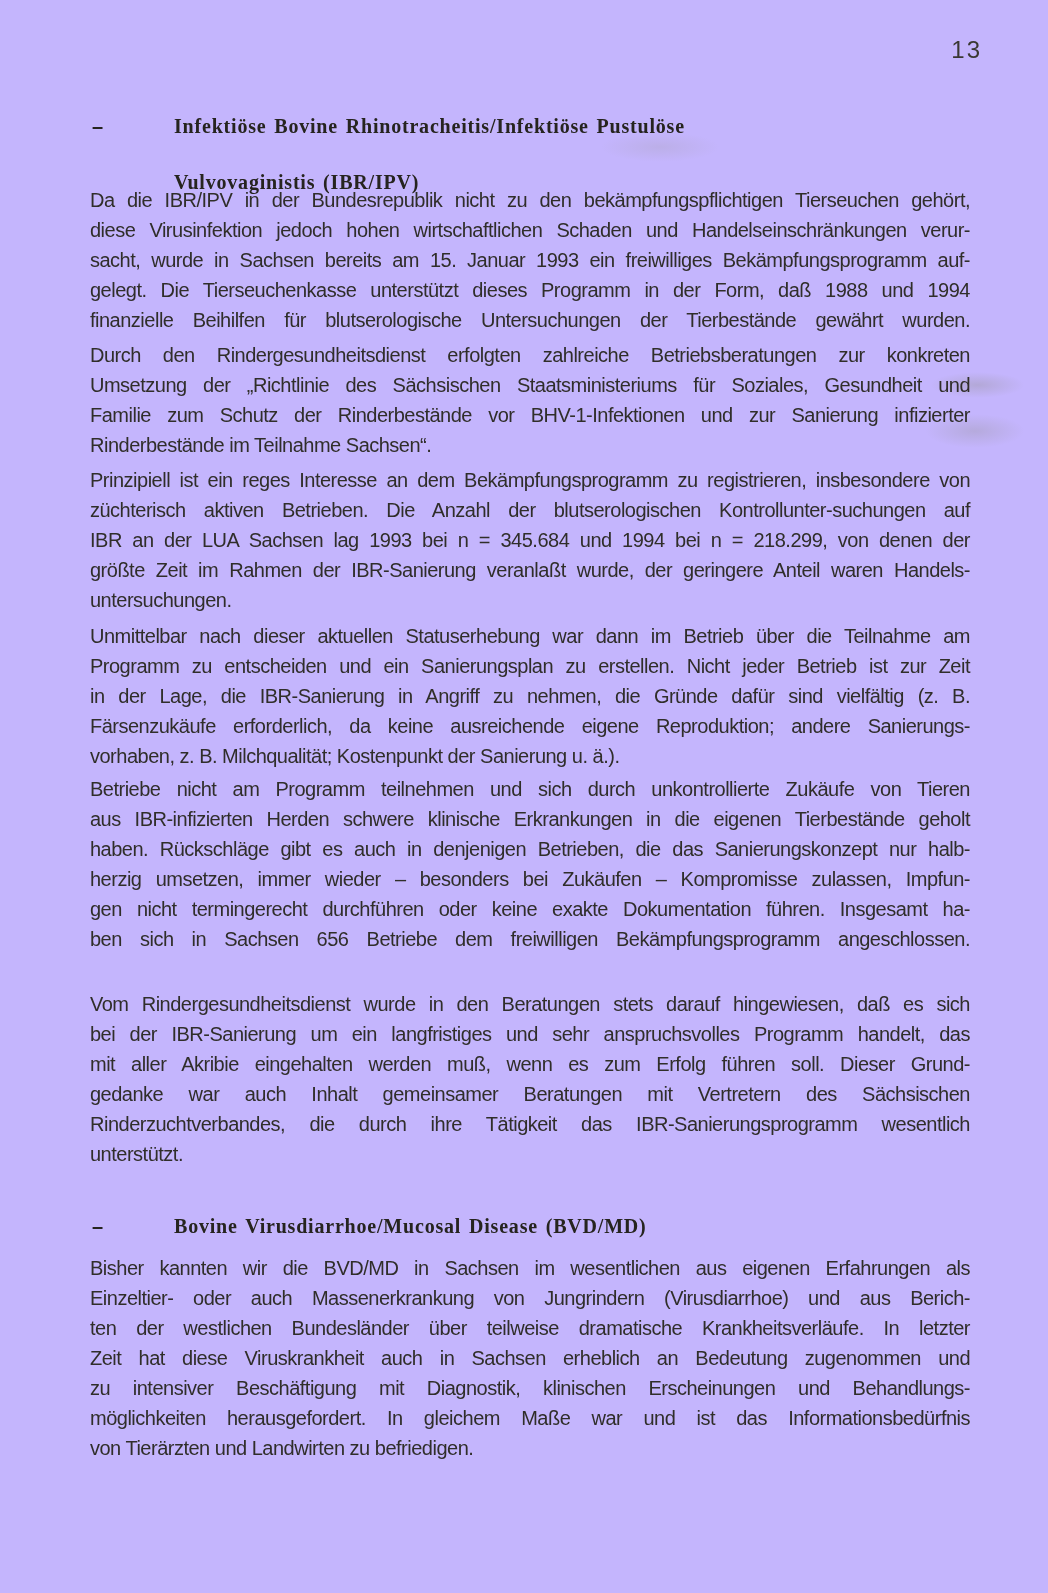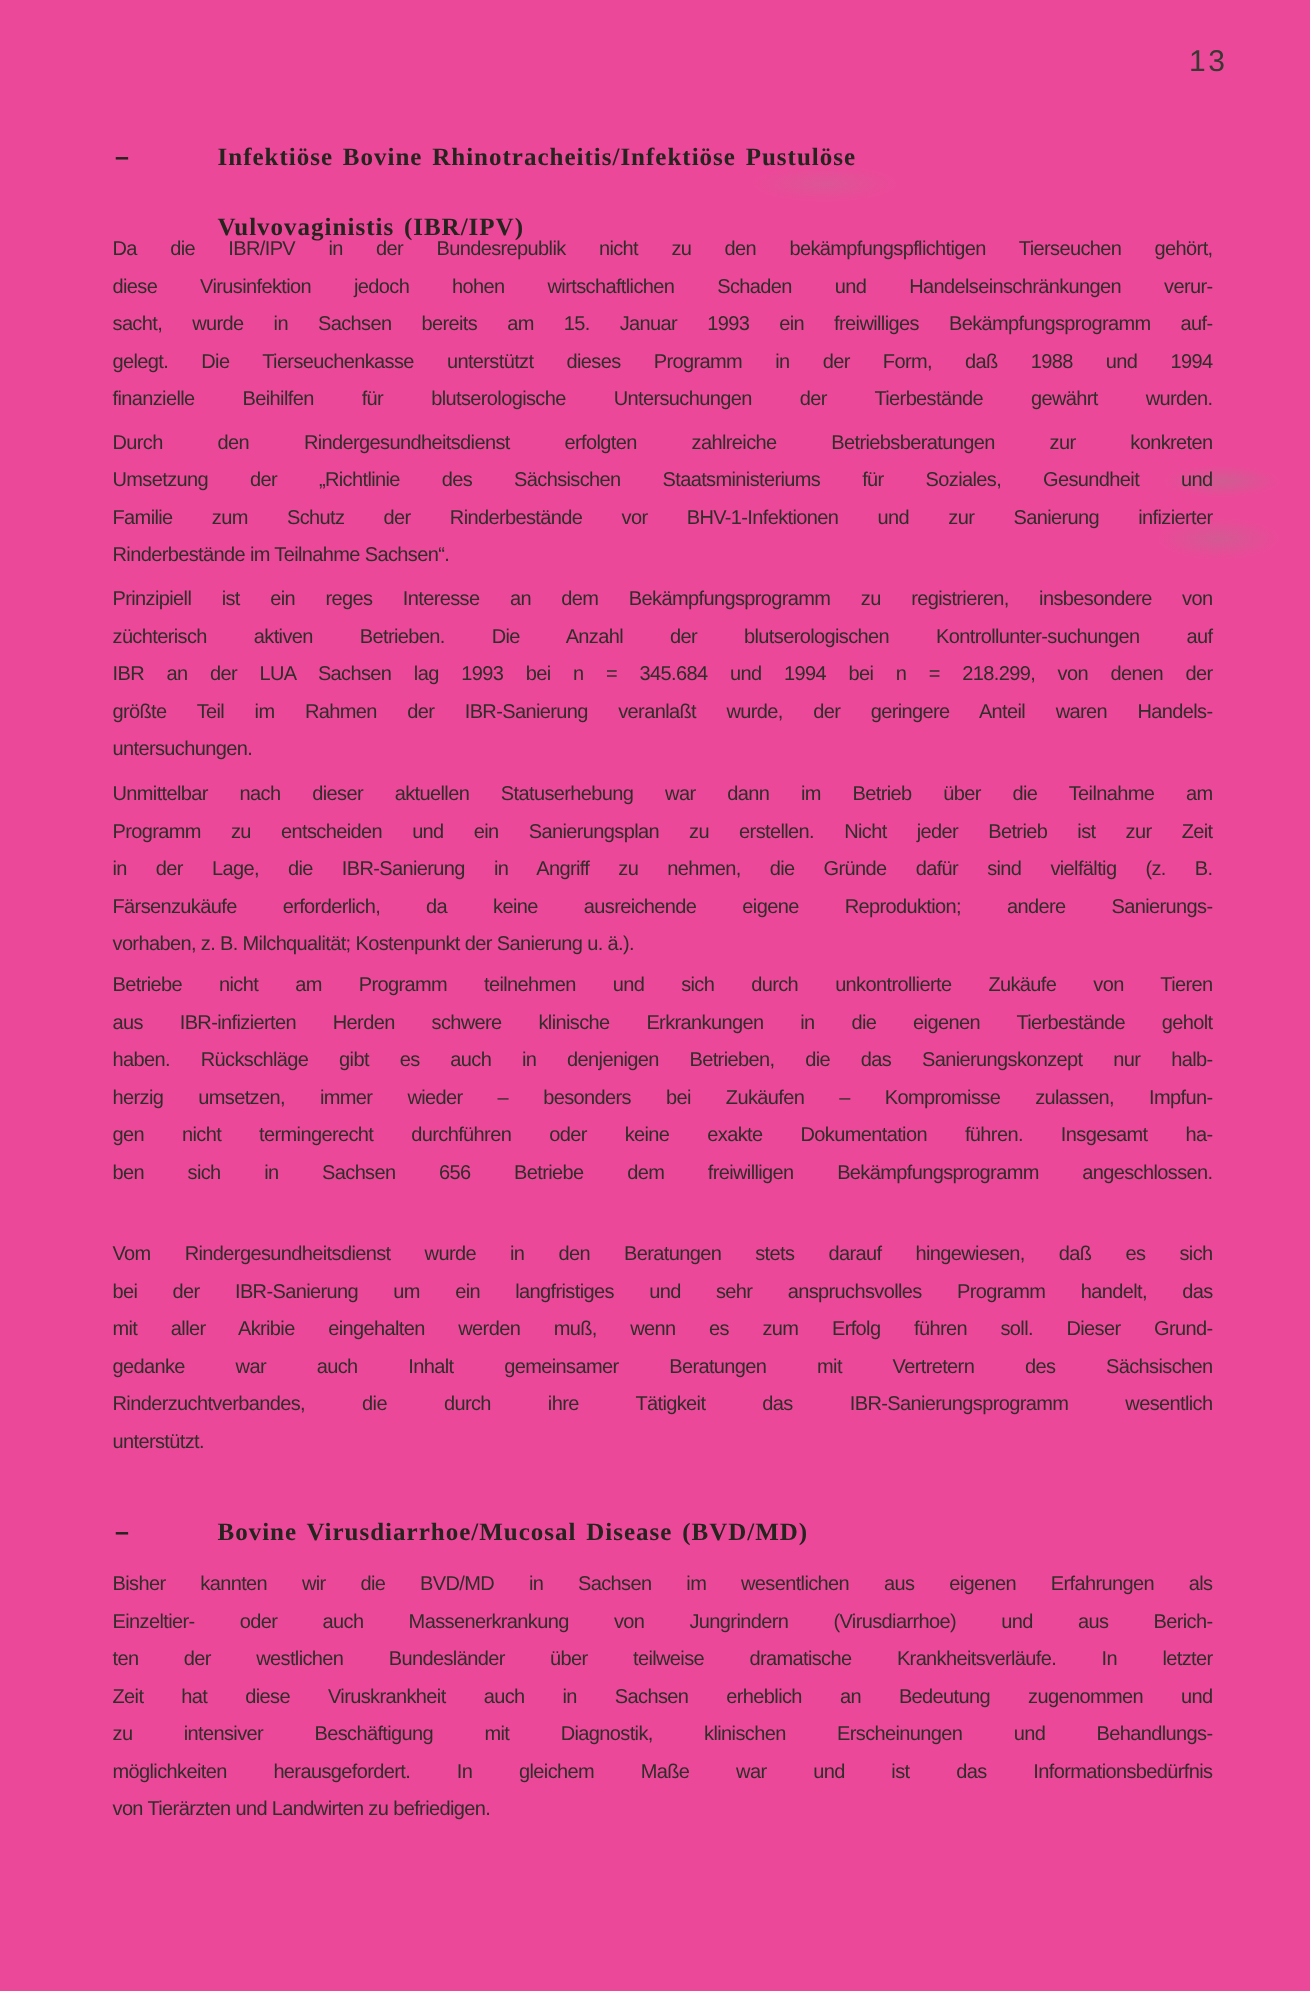--- a/index.html
+++ b/index.html
@@ -1,39 +1,39 @@
 <!DOCTYPE html>
 <html><head>
 <meta charset="utf-8">
 <style>
   html,body{margin:0;padding:0;background:#e8e8e8;}
   .page{
     position:relative;
     width:1048px;height:1593px;
-    background:#ec4899;
+    background:#c4b5fd;
     overflow:hidden;
     font-family:"Liberation Sans","DejaVu Sans",sans-serif;
     color:#302e2a;
   }
   .page-number{
     position:absolute;top:36px;right:66px;
     font-size:24px;letter-spacing:2px;color:#3a3833;
   }
   .section{position:absolute;left:90px;right:78px;}
   .heading{
     display:flex;align-items:flex-start;
     font-weight:bold;font-size:20px;
     letter-spacing:0.8px;word-spacing:2px;
     color:#26241f;
   }
   .heading .dash{flex:0 0 82px;margin-left:2px;}
   .heading .h-lines{flex:1 1 auto;font-family:Liberation Serif, serif;}
   .h1{line-height:56px;}
   .h2{line-height:40px;}
-  .para{font-size:16px;line-height:30px;letter-spacing:-0.5px;}
+  .para{font-size:20px;line-height:30px;letter-spacing:-0.5px;}
   .line{text-align:justify;text-align-last:justify;}
   .line.final{text-align-last:left;}
   .smudge{position:absolute;pointer-events:none;}
   .smudge.s1{left:600px;top:132px;width:120px;height:30px;
     background:radial-gradient(ellipse at center,rgba(150,146,136,0.18),rgba(150,146,136,0) 70%);}
   .smudge.s2{left:930px;top:372px;width:95px;height:26px;
     background:radial-gradient(ellipse at center,rgba(140,138,128,0.30),rgba(140,138,128,0) 70%);}
   .smudge.s3{left:925px;top:414px;width:100px;height:34px;
     background:radial-gradient(ellipse at center,rgba(140,138,128,0.26),rgba(140,138,128,0) 70%);}
 </style>
@@ -68,21 +68,21 @@
     <div class="line">Durch den Rindergesundheitsdienst erfolgten zahlreiche Betriebsberatungen zur konkreten</div>
     <div class="line">Umsetzung der „Richtlinie des Sächsischen Staatsministeriums für Soziales, Gesundheit und</div>
     <div class="line">Familie zum Schutz der Rinderbestände vor BHV-1-Infektionen und zur Sanierung infizierter</div>
     <div class="line final">Rinderbestände im Teilnahme Sachsen“.</div>
   </div>
 
   <div class="section para" style="top:465px">
     <div class="line">Prinzipiell ist ein reges Interesse an dem Bekämpfungsprogramm zu registrieren, insbesondere von</div>
     <div class="line">züchterisch aktiven Betrieben. Die Anzahl der blutserologischen Kontrollunter-suchungen auf</div>
     <div class="line">IBR an der LUA Sachsen lag 1993 bei n = 345.684 und 1994 bei n = 218.299, von denen der</div>
-    <div class="line">größte Teil im Rahmen der IBR-Sanierung veranlaßt wurde, der geringere Anteil waren Handels-</div>
+    <div class="line">größte Zeit im Rahmen der IBR-Sanierung veranlaßt wurde, der geringere Anteil waren Handels-</div>
     <div class="line final">untersuchungen.</div>
   </div>
 
   <div class="section para" style="top:621px">
     <div class="line">Unmittelbar nach dieser aktuellen Statuserhebung war dann im Betrieb über die Teilnahme am</div>
     <div class="line">Programm zu entscheiden und ein Sanierungsplan zu erstellen. Nicht jeder Betrieb ist zur Zeit</div>
     <div class="line">in der Lage, die IBR-Sanierung in Angriff zu nehmen, die Gründe dafür sind vielfältig (z. B.</div>
     <div class="line">Färsenzukäufe erforderlich, da keine ausreichende eigene Reproduktion; andere Sanierungs-</div>
     <div class="line final">vorhaben, z. B. Milchqualität; Kostenpunkt der Sanierung u. ä.).</div>
   </div>

